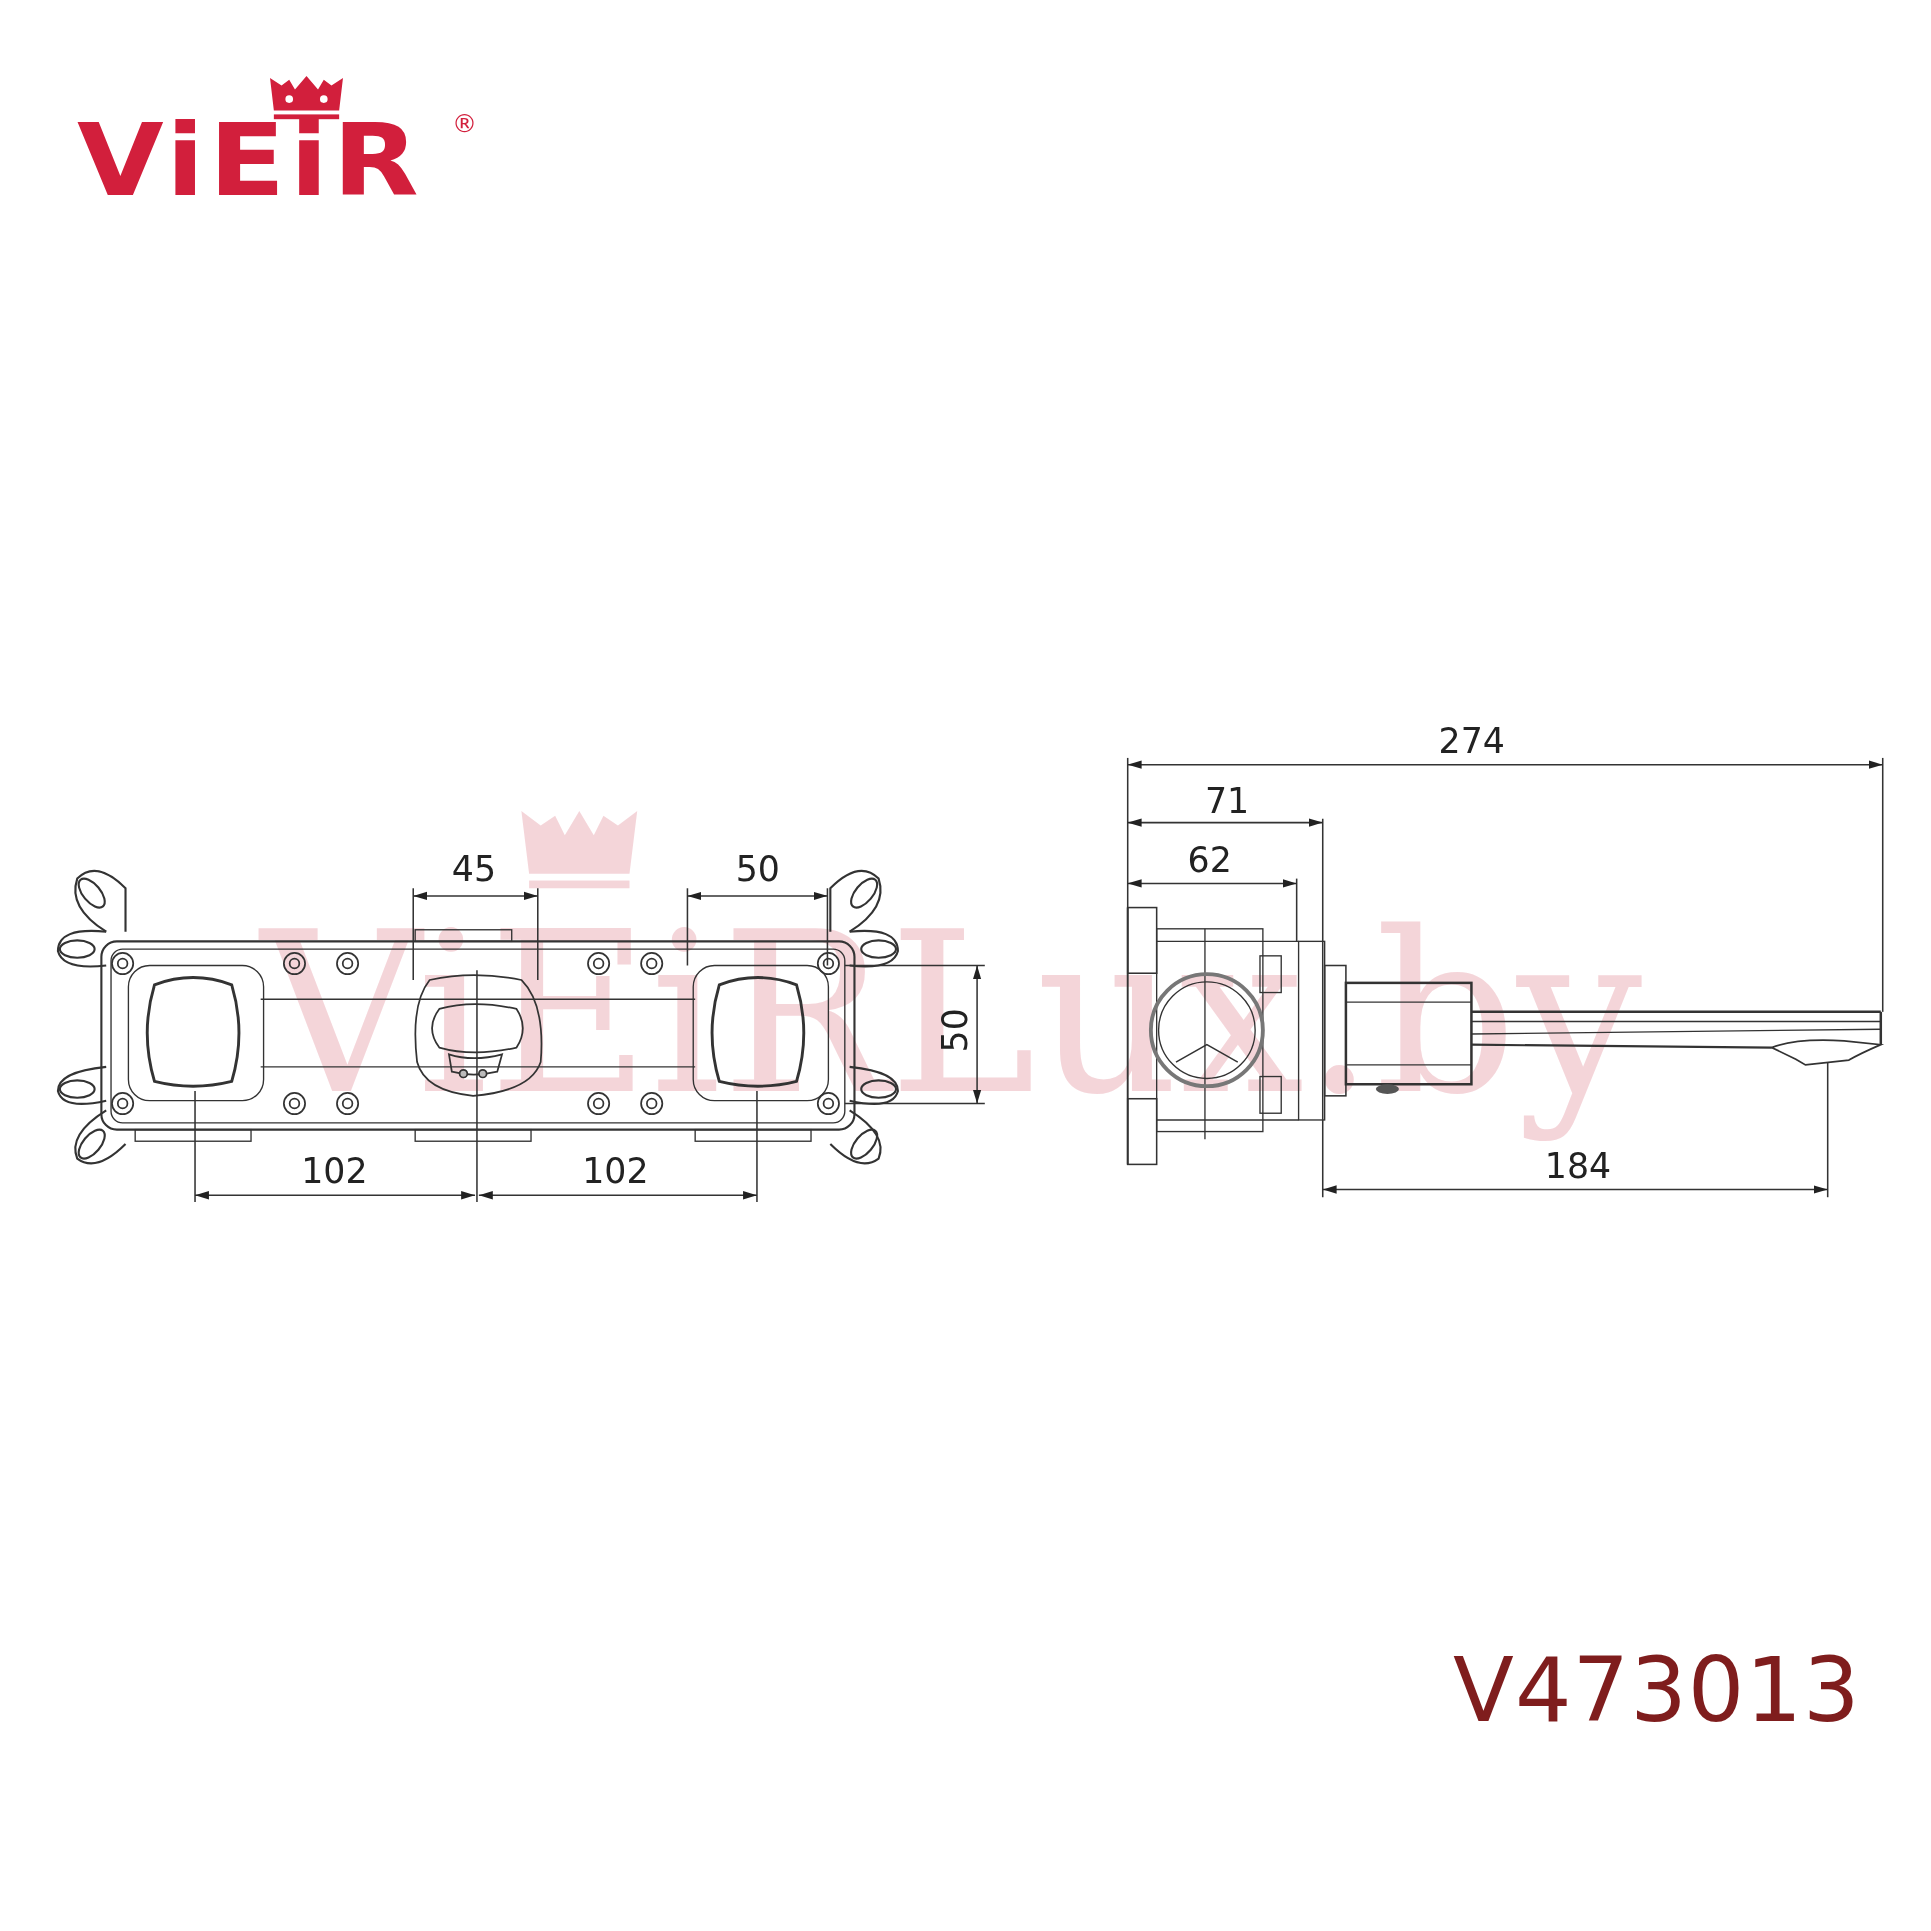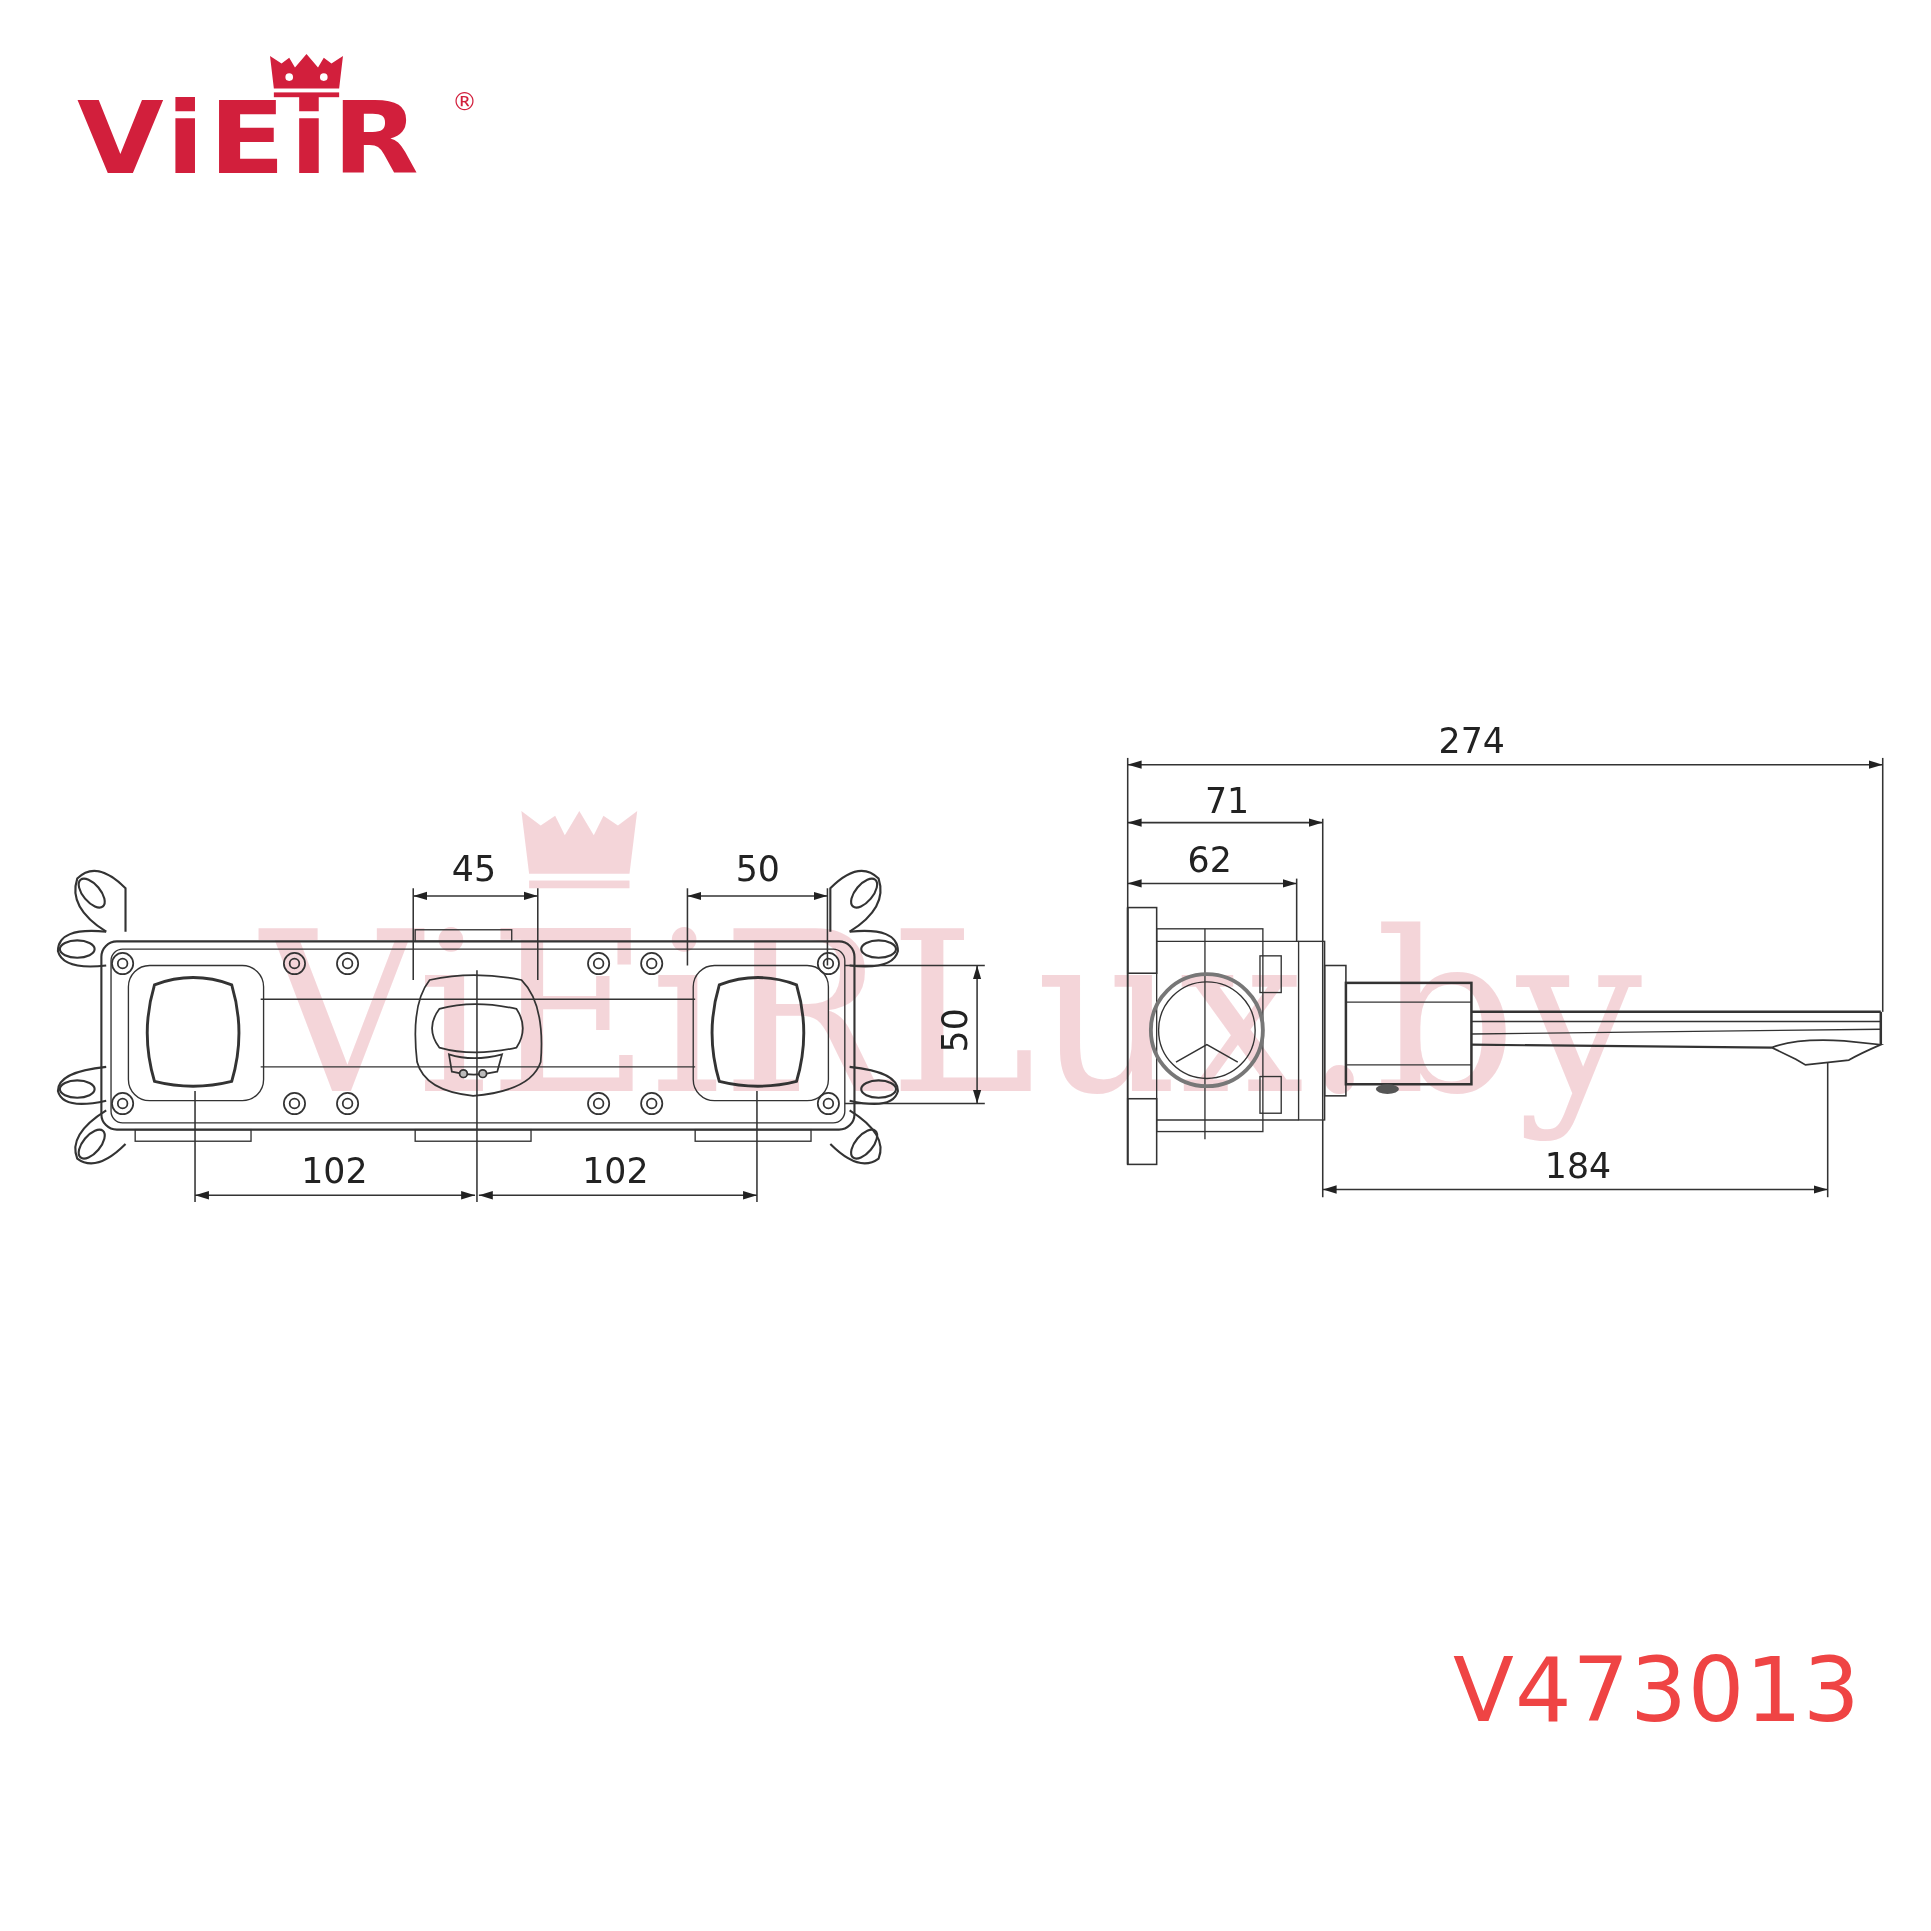--- a/index.html
+++ b/index.html
@@ -1,21 +1,21 @@
 <!DOCTYPE html>
 <html><head>
 <meta charset="utf-8">
 <style>
   html, body { margin:0; padding:0; background:#ffffff; }
   body { width:1931px; height:1931px; position:relative; overflow:hidden; font-family:"DejaVu Sans", sans-serif; }
-  .logo { position:absolute; left:77px; top:48px; width:425px; height:145px; }
+  .logo { position:absolute; left:77px; top:70px; width:425px; height:145px; }
   .logo-text { position:absolute; left:0; top:41px; font-family:"DejaVu Sans", sans-serif; font-weight:bold; font-size:100px; letter-spacing:3.9px; color:#d21f3c; line-height:1; transform:scaleX(1.12); transform-origin:left top; }
   .logo-reg { position:absolute; left:375px; top:39px; font-size:25px; color:#d21f3c; }
   .logo-crown { position:absolute; left:191px; top:5.8px; }
-  .model { position:absolute; left:1453px; top:1646px; font-family:"DejaVu Sans", sans-serif; font-size:89px; color:#ef4444; letter-spacing:1px; line-height:1; }
+  .model { position:absolute; left:1453px; top:1646px; font-family:"DejaVu Sans", sans-serif; font-size:89px; color:#7f1d1d; letter-spacing:1px; line-height:1; }
   .drawing { position:absolute; left:0; top:0; }
   .dim-label { font-family:"DejaVu Sans", sans-serif; font-size:36px; fill:#222; }
   .watermark { font-family:"DejaVu Serif", serif; font-size:230px; fill:#e8a3ad; opacity:0.45; }
 </style>
 </head>
 <body>
 
 <div class="logo">
   <svg class="logo-crown" width="77" height="48" viewBox="0 0 80 50">
     <path d="M2 2 L14 10 L22 4 L28 14 L40 0 L52 14 L58 4 L66 10 L78 2 L74 36 L6 36 Z" fill="#d21f3c"></path>

